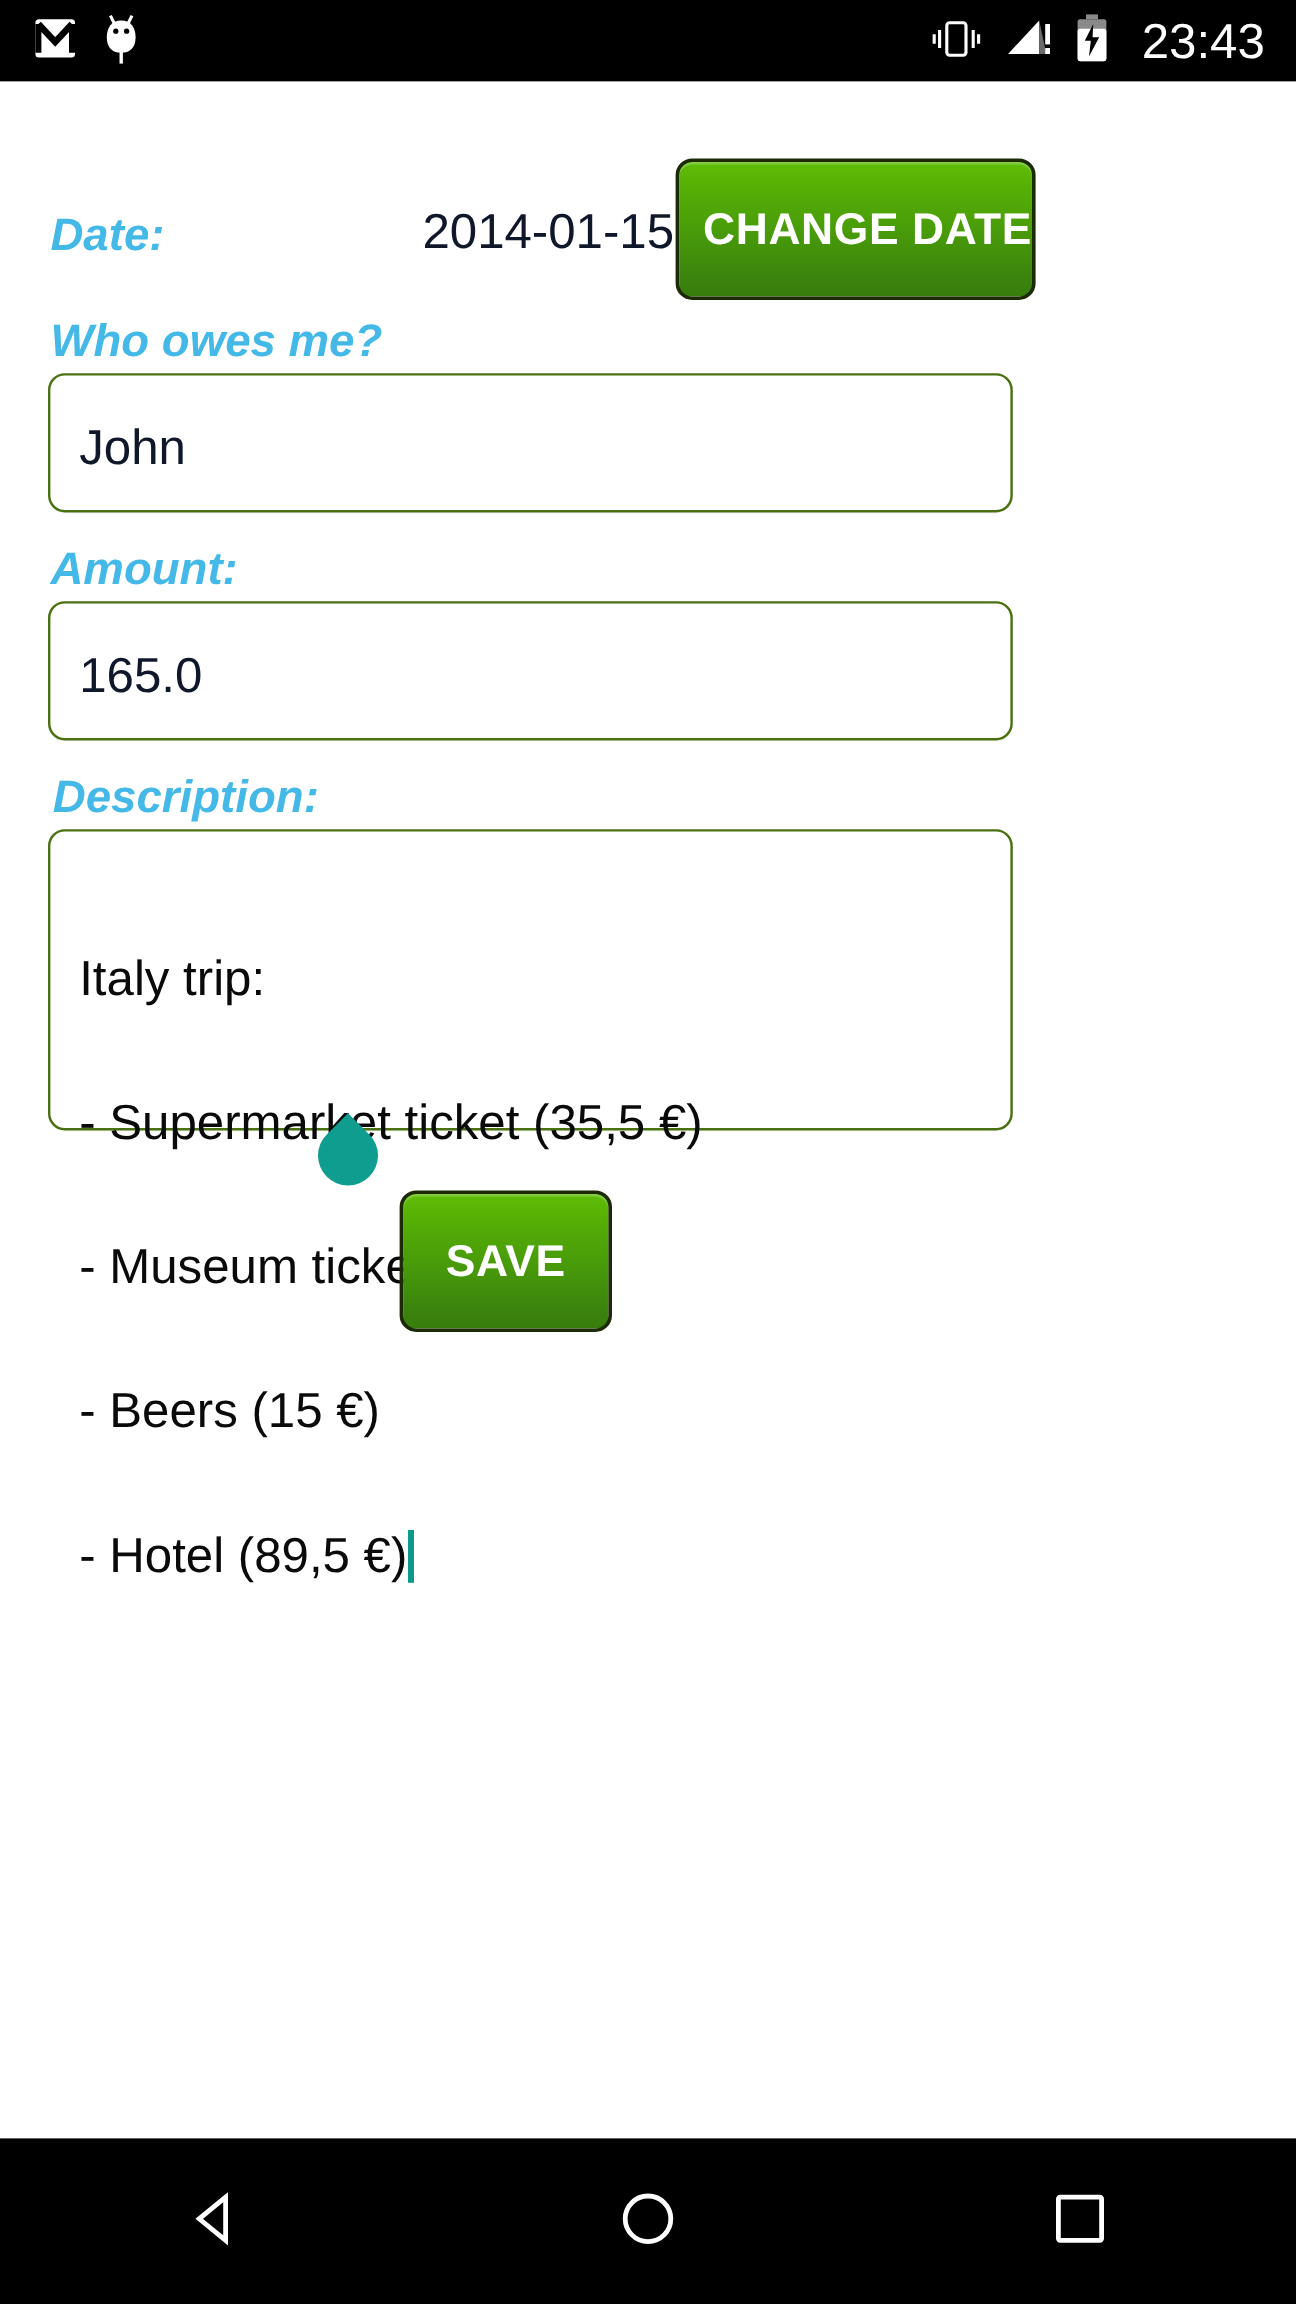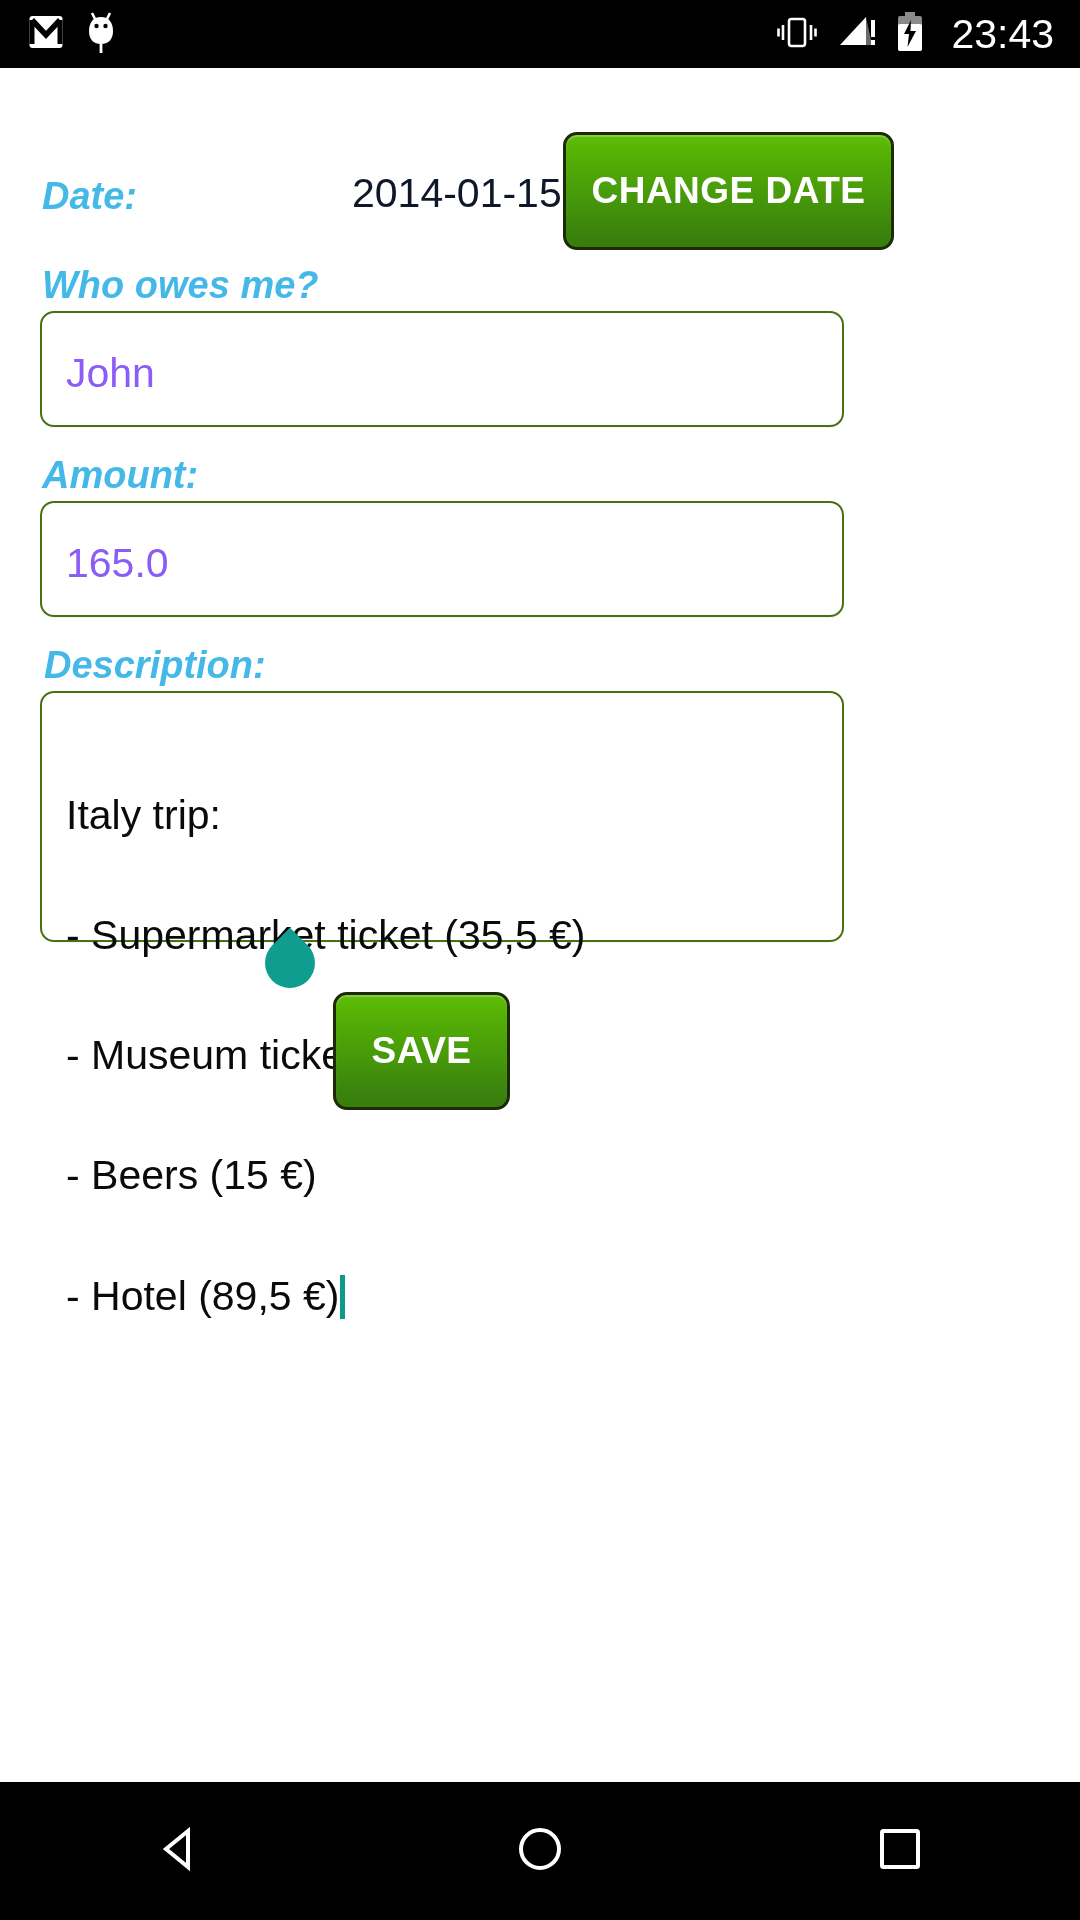--- a/index.html
+++ b/index.html
@@ -88,42 +88,43 @@
     font-weight: bold;
     text-align: center;
     font-family: "Liberation Sans", sans-serif;
     box-shadow: inset 0 2px 1px rgba(255,255,255,0.25);
     cursor: pointer;
   }
   .change-date-btn {
     position: absolute;
     left: 563px;
     top: 32px;
-    width: 331px;
+    width: 300px;
     height: 118px;
     font-size: 37px;
     letter-spacing: 0.5px;
     line-height: 112px;
+    text-align: right;
   }
 
   
   .field-label { position: absolute; text-align: right; }
   .input-box {
     position: absolute;
     left: 40px;
     width: 804px;
     background: #ffffff;
     border: 2px solid #4a7111;
     border-radius: 14px;
     box-shadow: 0 1px 0 rgba(0,0,0,0.04);
   }
   .input-text {
     position: absolute;
     left: 24px;
-    color: #8b5cf6;
+    color: #0f172a;
     font-size: 41px;
     font-weight: 400;
     line-height: 1;
     white-space: nowrap;
   }
 
   #who-label { left: 42px; top: 198px; }
   #who-box { top: 243px; height: 116px; }
   #who-value { top: 40px; }
 

